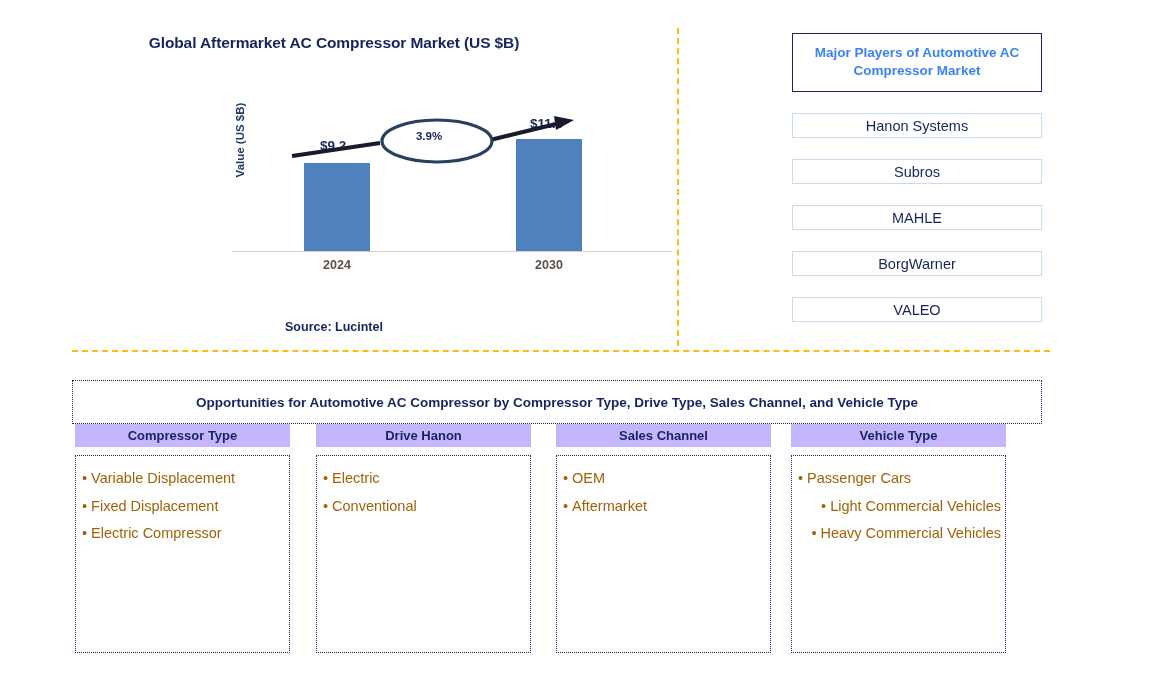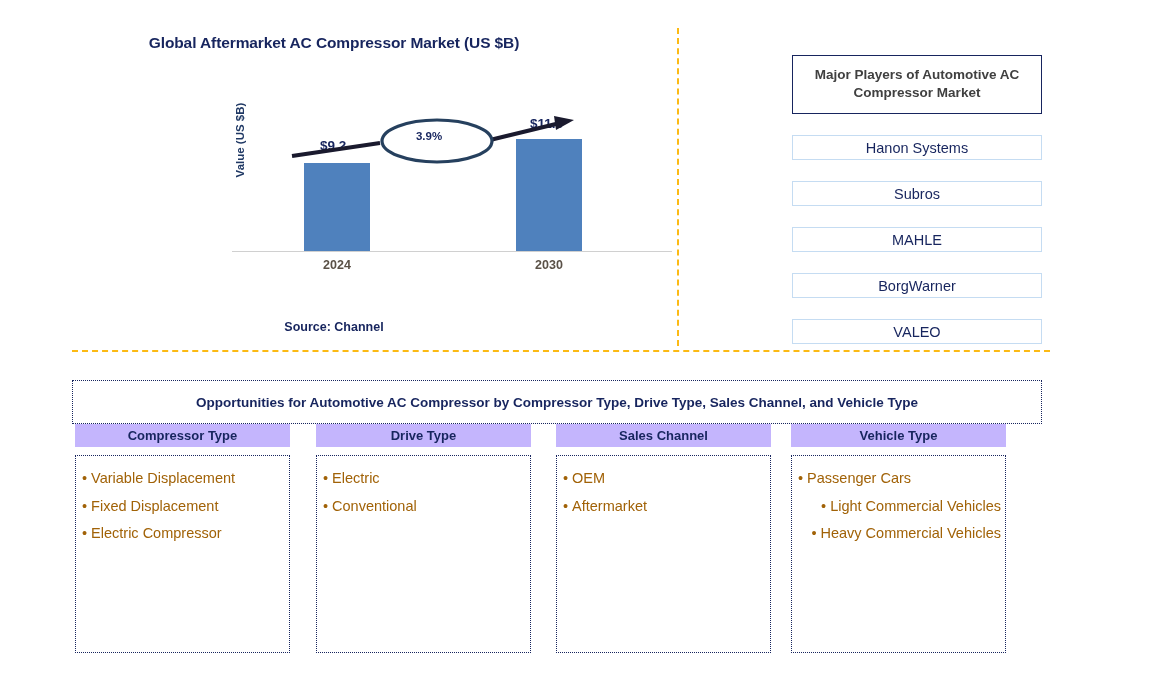--- a/index.html
+++ b/index.html
@@ -130,23 +130,22 @@
     left: 792px; top: 33px; width: 250px;
   }
   #players-header {
     box-sizing: border-box;
     width: 250px;
     border: 1.4px solid #17255e;
     padding: 10px 6px 11px 6px;
     text-align: center;
     font-size: 13.5px;
     font-weight: bold;
-    color: #404040;
+    color: #3b82f6;
     line-height: 1.35;
-    margin-top: 22px;
   }
   .player-box {
     box-sizing: border-box;
     width: 250px;
     height: 25px;
     margin-top: 21px;
     border: 1.3px solid #c5dcf2;
     display: flex;
     align-items: center;
     justify-content: center;
@@ -242,21 +241,21 @@
 
     <svg id="cagr-svg" viewBox="0 0 290 50">
       <line x1="0" y1="40" x2="88" y2="27" stroke="#1a1a2e" stroke-width="4"></line>
       <line x1="198" y1="24" x2="268" y2="7" stroke="#1a1a2e" stroke-width="4"></line>
       <polygon points="282,4 262,0 264,14" fill="#1a1a2e"></polygon>
       <ellipse cx="145" cy="25" rx="55" ry="21" fill="#ffffff" stroke="#26405e" stroke-width="3.2"></ellipse>
     </svg>
     <div id="cagr-text">3.9%</div>
   </div>
 
-  <div id="source-label">Source: Channel</div>
+  <div id="source-label">Source: Lucintel</div>
 </div>
 
 <div id="vertical-divider"></div>
 <div id="horizontal-divider"></div>
 
 <div class="abs" id="players-panel">
   <div id="players-header">Major Players of Automotive AC Compressor Market</div>
   <div id="player-list">
     <div class="player-box">Hanon Systems</div>
     <div class="player-box">Subros</div>
@@ -273,21 +272,21 @@
   <div class="column" id="col-0">
     <div class="col-header">Compressor Type</div>
     <div class="col-body">
       <div class="bullet"><span class="dot">•</span><span>Variable Displacement</span></div>
       <div class="bullet"><span class="dot">•</span><span>Fixed Displacement</span></div>
       <div class="bullet"><span class="dot">•</span><span>Electric Compressor</span></div>
     </div>
   </div>
 
   <div class="column" id="col-1">
-    <div class="col-header">Drive Type</div>
+    <div class="col-header">Drive Hanon</div>
     <div class="col-body">
       <div class="bullet"><span class="dot">•</span><span>Electric</span></div>
       <div class="bullet"><span class="dot">•</span><span>Conventional</span></div>
     </div>
   </div>
 
   <div class="column" id="col-2">
     <div class="col-header">Sales Channel</div>
     <div class="col-body">
       <div class="bullet"><span class="dot">•</span><span>OEM</span></div>

